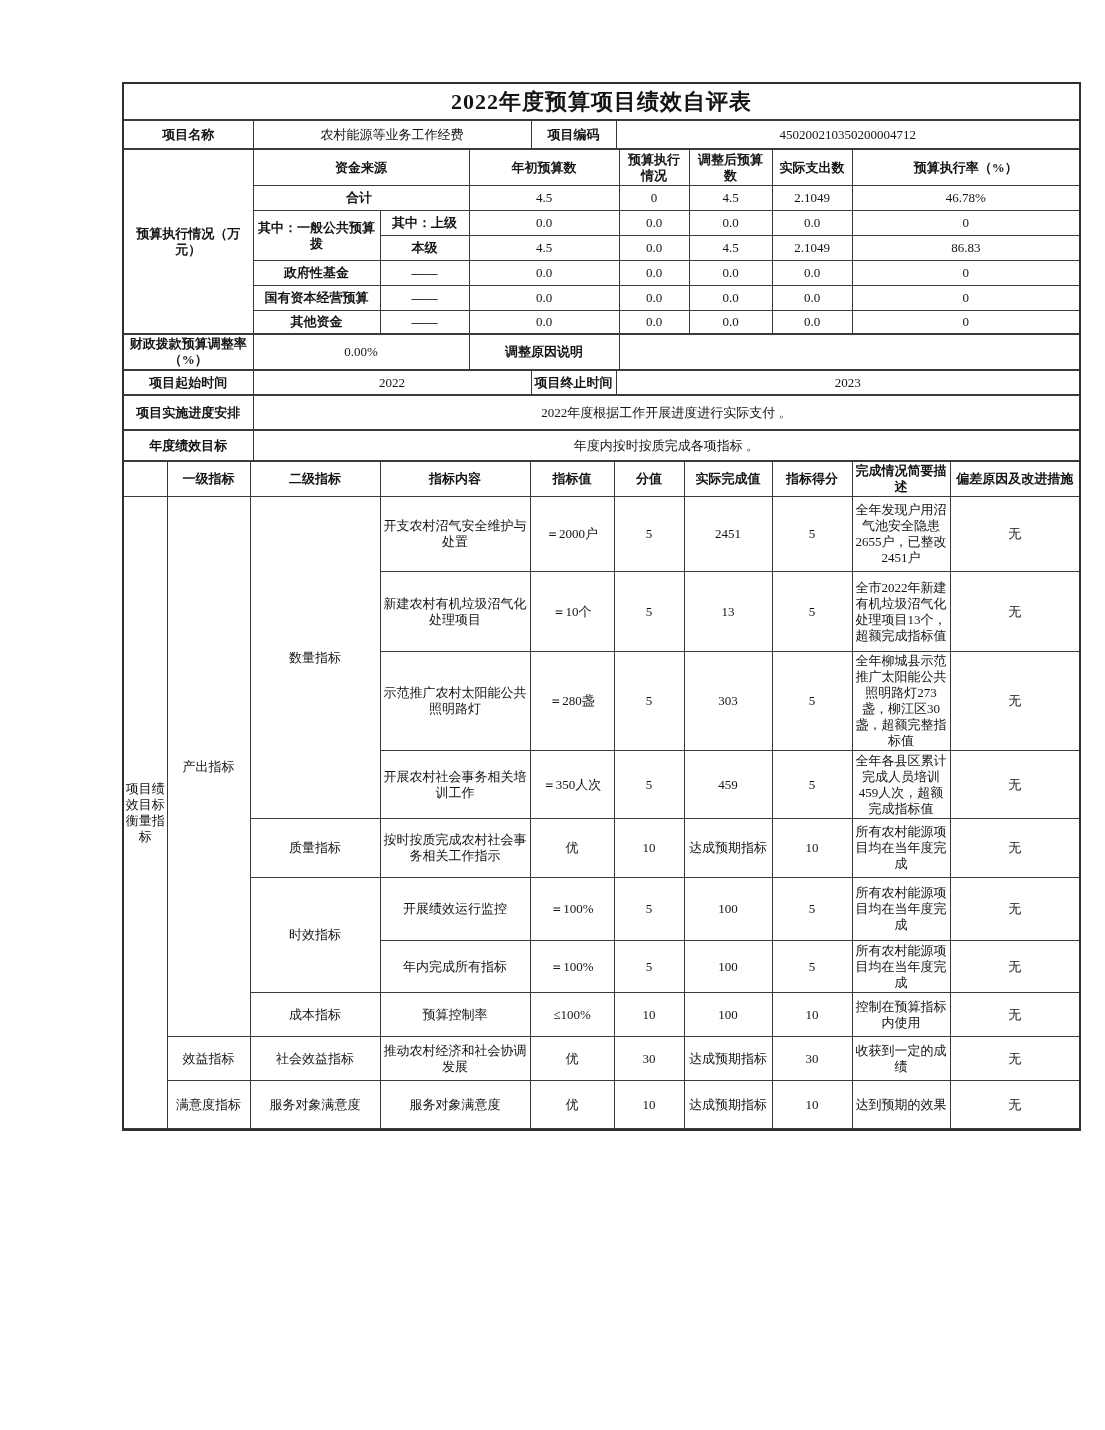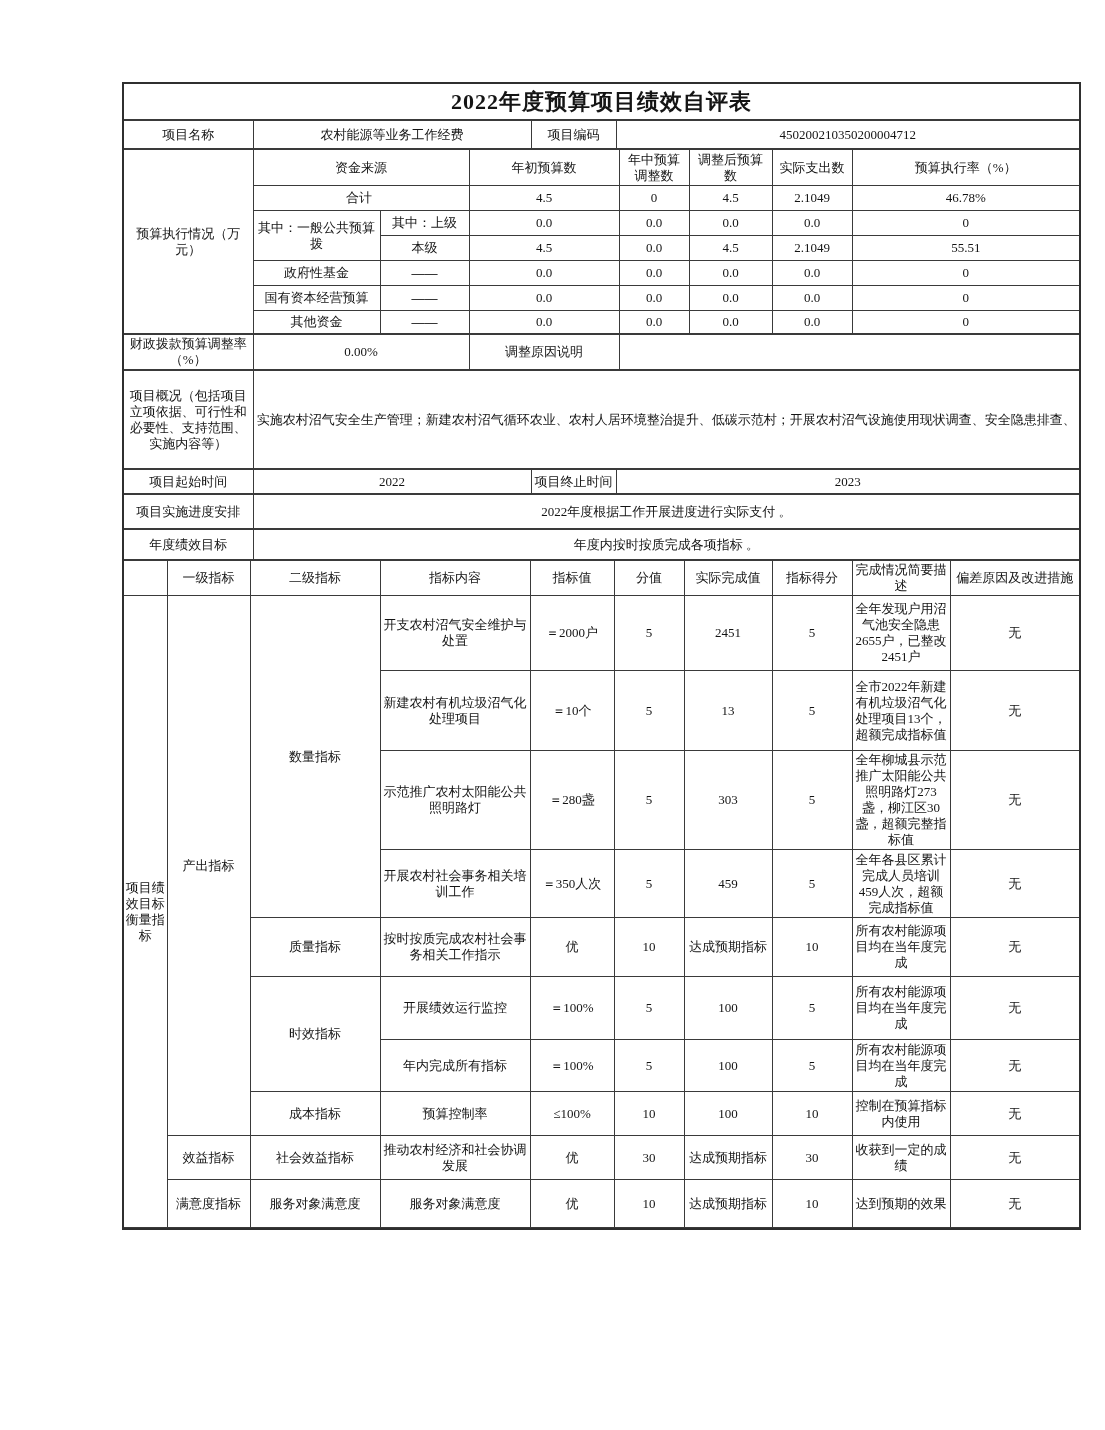--- a/index.html
+++ b/index.html
@@ -16,21 +16,21 @@
     letter-spacing:1px;
   }
   table.t { border-collapse:collapse; table-layout:fixed; width:955px; }
   .t td {
     border:1px solid #3a3a3a; font-size:13px; line-height:16px;
     text-align:center; vertical-align:middle; padding:1px 3px;
     overflow:hidden; word-break:normal;
   }
   .t td:first-child { border-left:none; }
   .t td:last-child { border-right:none; }
-  .lbl { font-weight:normal; }
+  .lbl { font-weight:bold; }
   .left  { text-align:left; }
   .right { text-align:right; padding-right:7px !important; }
   .bot   { vertical-align:bottom; }
   .clip  { vertical-align:top; line-height:15px; padding-top:2px !important; }
   .side  { padding:1px 0 !important; line-height:17px; }
   .dash  { letter-spacing:0; font-weight:bold; }
   .smallpad { padding:1px 2px !important; }
   .tight { line-height:14px; }
 </style>
 </head>
@@ -67,21 +67,21 @@
           <col style="width:70px">
           <col style="width:83px">
           <col style="width:80px">
           <col style="width:227px">
         </colgroup>
       <tbody>
           <tr style="height:29px">
         <td rowspan="7" class="lbl">预算执行情况（万元）</td>
         <td colspan="2" class="lbl">资金来源</td>
         <td class="lbl">年初预算数</td>
-        <td class="lbl clip tight">年中预算调整数</td>
+        <td class="lbl clip tight">预算执行情况</td>
         <td class="lbl">调整后预算数</td>
         <td class="lbl">实际支出数</td>
         <td class="lbl">预算执行率（%）</td>
       </tr>
       <tr style="height:25px">
         <td colspan="2" class="lbl right">合计</td>
         <td>4.5</td>
         <td>0</td>
         <td>4.5</td>
         <td>2.1049</td>
@@ -95,21 +95,21 @@
         <td>0.0</td>
         <td>0.0</td>
         <td>0</td>
       </tr>
       <tr style="height:25px">
         <td class="lbl">本级</td>
         <td>4.5</td>
         <td>0.0</td>
         <td>4.5</td>
         <td>2.1049</td>
-        <td>55.51</td>
+        <td>86.83</td>
       </tr>
       <tr style="height:25px">
         <td class="lbl">政府性基金</td>
         <td class="dash">——</td>
         <td>0.0</td>
         <td>0.0</td>
         <td>0.0</td>
         <td>0.0</td>
         <td>0</td>
       </tr>
@@ -144,32 +144,20 @@
       <tbody>
           <tr style="height:32px">
         <td class="lbl tight">财政拨款预算调整率（%）</td>
         <td>0.00%</td>
         <td class="lbl">调整原因说明</td>
         <td class="left"></td>
       </tr>
     </tbody>
       </table>
 
-    <table class="t">
-      <colgroup>
-          <col style="width:129px">
-          <col style="width:826px">
-        </colgroup>
-      <tbody>
-          <tr style="height:98px">
-        <td class="lbl tight">项目概况（包括项目立项依据、可行性和必要性、支持范围、实施内容等）</td>
-        <td class="left">实施农村沼气安全生产管理；新建农村沼气循环农业、农村人居环境整治提升、低碳示范村；开展农村沼气设施使用现状调查、安全隐患排查、</td>
-      </tr>
-    </tbody>
-      </table>
 
     <table class="t">
       <colgroup>
           <col style="width:129px">
           <col style="width:278px">
           <col style="width:85px">
           <col style="width:463px">
         </colgroup>
       <tbody>
           <tr style="height:24px">

